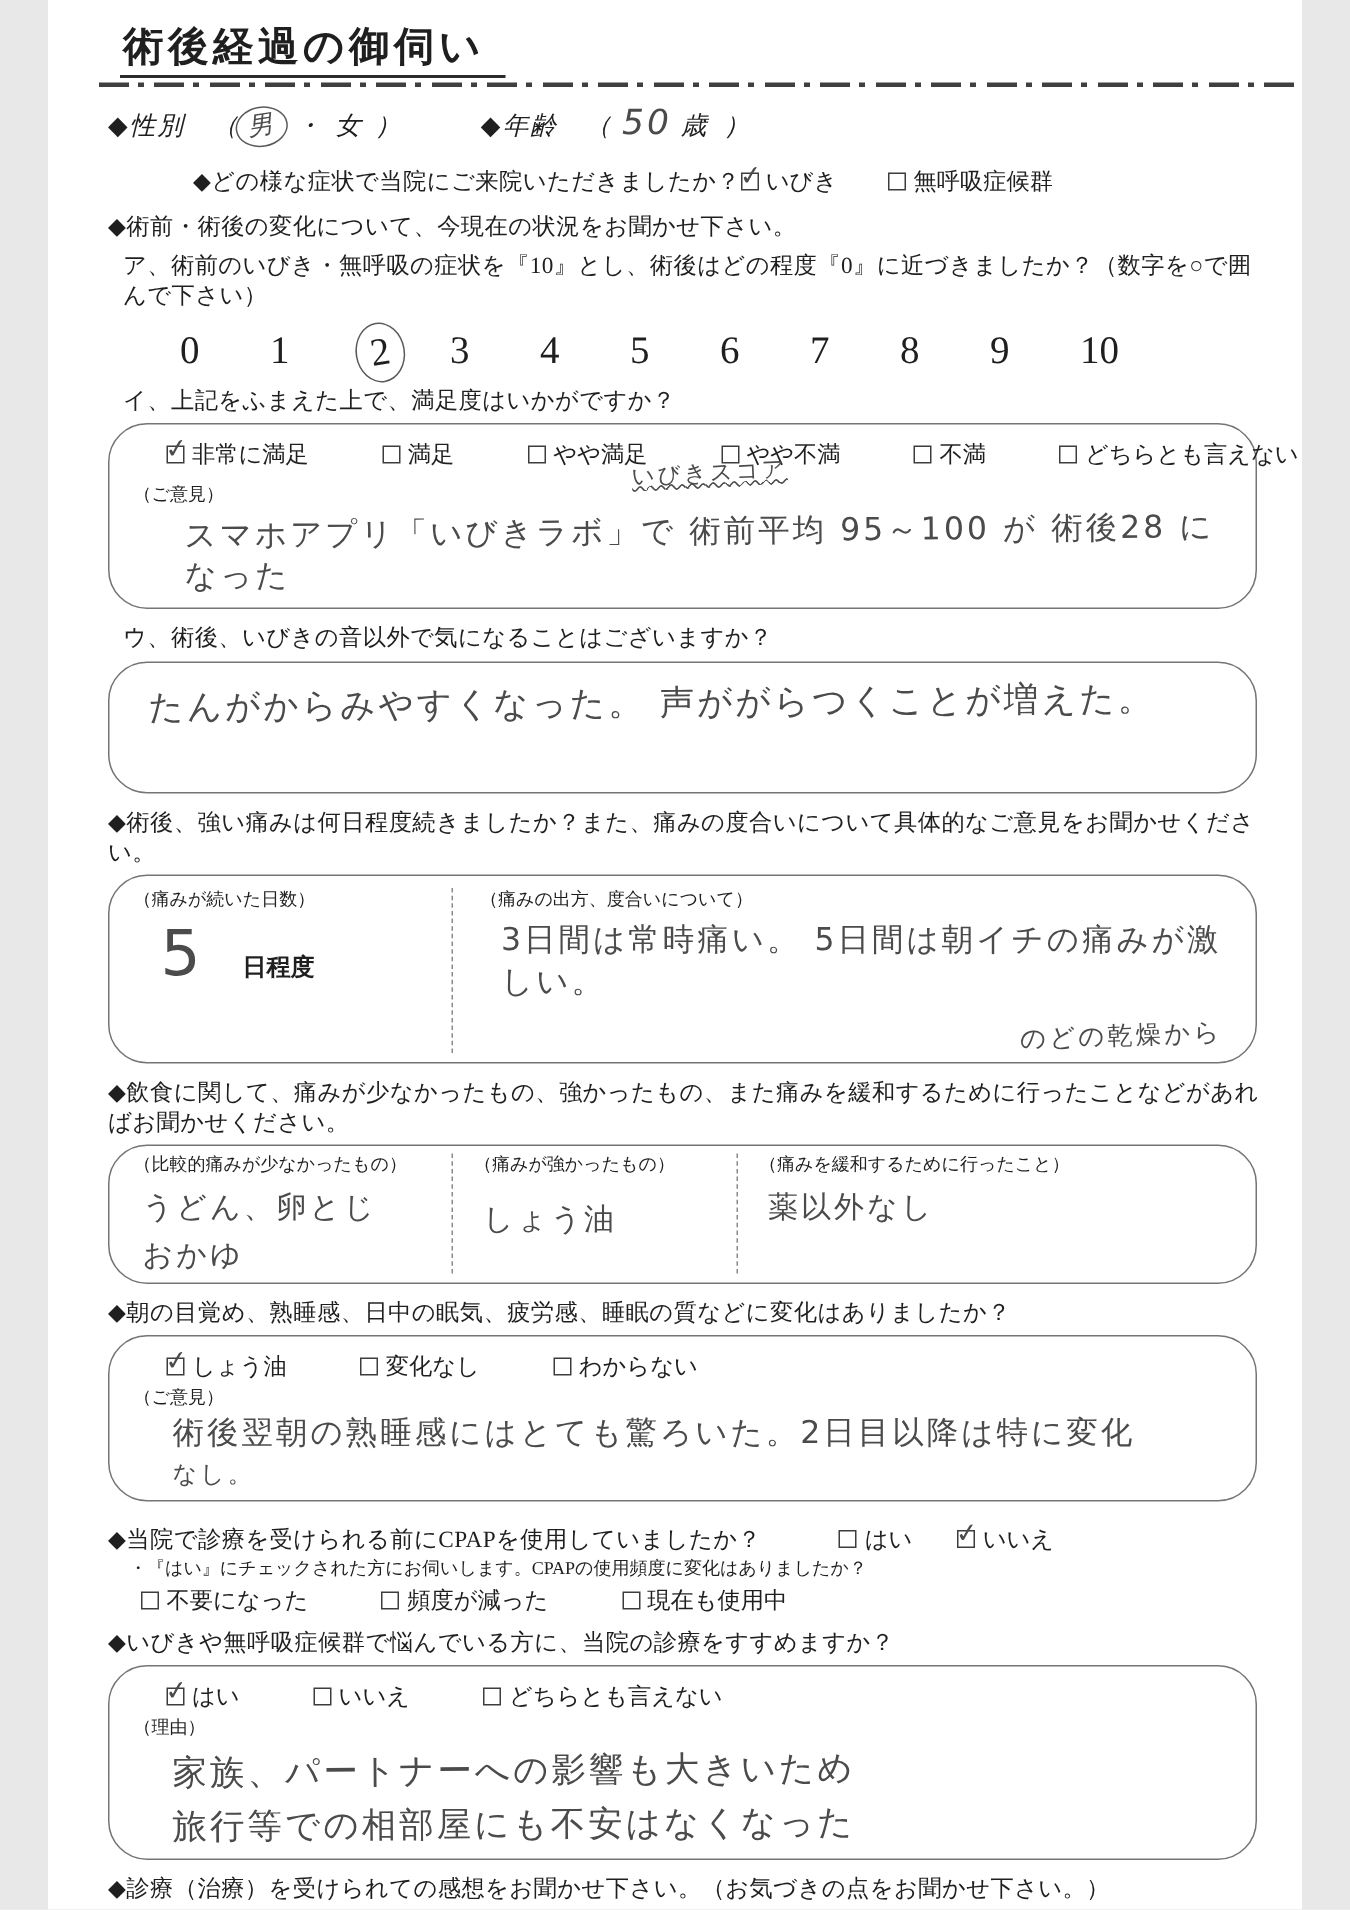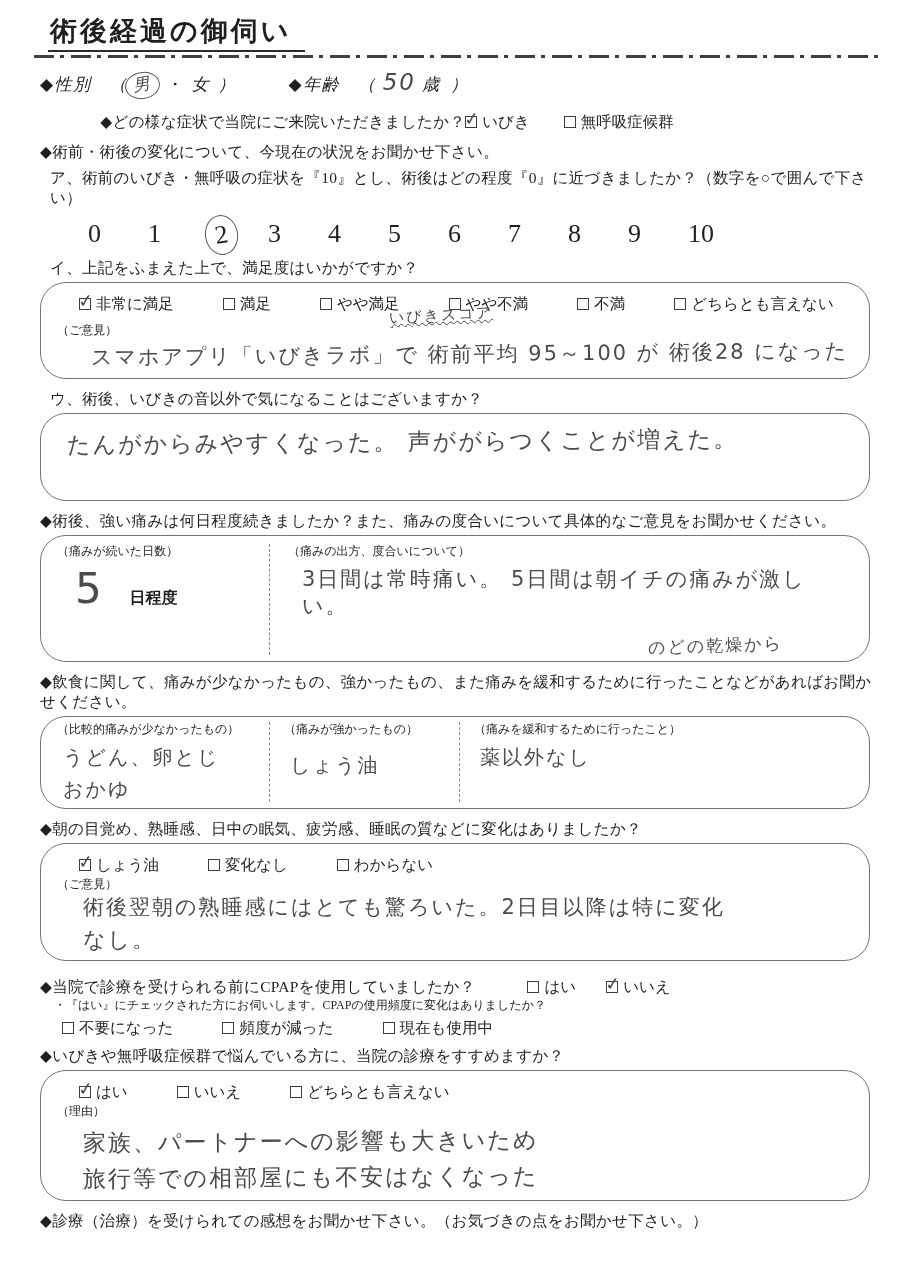--- a/index.html
+++ b/index.html
@@ -1,18 +1,18 @@
 <!DOCTYPE html>
 <html><head>
 <meta charset="utf-8">
 <style>
   * { box-sizing: border-box; }
   html,body { margin:0; padding:0; background:#e8e8e8; }
   .page {
-    position:relative; width:900px; height:1273px; margin:0 auto;
+    position:relative; width:836px; height:1273px; margin:0 auto;
     background:#fff; overflow:hidden;
     font-family:"Liberation Serif","DejaVu Serif",serif;
     color:#1f1f1f; font-size:15.5px; line-height:1.3;
     padding:12px 26px 0 40px;
   }
   .title {
     display:inline-block; font-size:27px; font-weight:600; letter-spacing:3px;
     margin:2px 0 0 8px; padding:0 14px 1px 2px;
     border-bottom:2px solid #2b2b2b;
   }
@@ -94,21 +94,21 @@
     <span>◆年齢</span>
     <span style="width:18px"></span>
     <span>（</span>
     <span class="hw" style="font-size:23px; margin:0 6px">50</span>
     <span>歳</span>
     <span style="width:10px"></span>
     <span>）</span>
   </div>
 
   
-  <div class="row" style="justify-content:center; padding-right:110px">
+  <div class="row" style="justify-content:flex-end; padding-right:110px">
     <span class="q">◆どの様な症状で当院にご来院いただきましたか？</span>
     <span style="white-space:nowrap">
       <span class="cbitem">
         <span class="cb checked"></span><span>いびき</span>
       </span>
       <span class="cbitem">
         <span class="cb"></span><span>無呼吸症候群</span>
       </span>
     </span>
   </div>
@@ -192,21 +192,21 @@
   
   <div class="q">◆朝の目覚め、熟睡感、日中の眠気、疲労感、睡眠の質などに変化はありましたか？</div>
   <div class="abox" style="min-height:100px">
     <div class="cbrow">
       <span class="cbitem"><span class="cb checked"></span><span>しょう油</span></span>
       <span class="cbitem"><span class="cb"></span><span>変化なし</span></span>
       <span class="cbitem"><span class="cb"></span><span>わからない</span></span>
     </div>
     <div class="minor">（ご意見）</div>
     <div class="hw" style="font-size:21px; margin:2px 0 0 26px">術後翌朝の熟睡感にはとても驚ろいた。2日目以降は特に変化</div>
-    <div class="hw" style="font-size:22px; margin:4px 0 0 26px">なし。</div>
+    <div class="hw" style="font-size:16px; margin:4px 0 0 26px">なし。</div>
   </div>
 
   
   <div class="row">
     <span class="q" style="margin-bottom:0">◆当院で診療を受けられる前にCPAPを使用していましたか？</span>
     <span style="width:52px"></span>
     <span class="cbitem"><span class="cb"></span><span>はい</span></span>
     <span class="cbitem"><span class="cb checked"></span><span>いいえ</span></span>
   </div>
   <div class="minor" style="margin:1px 0 0 14px">・『はい』にチェックされた方にお伺いします。CPAPの使用頻度に変化はありましたか？</div>

